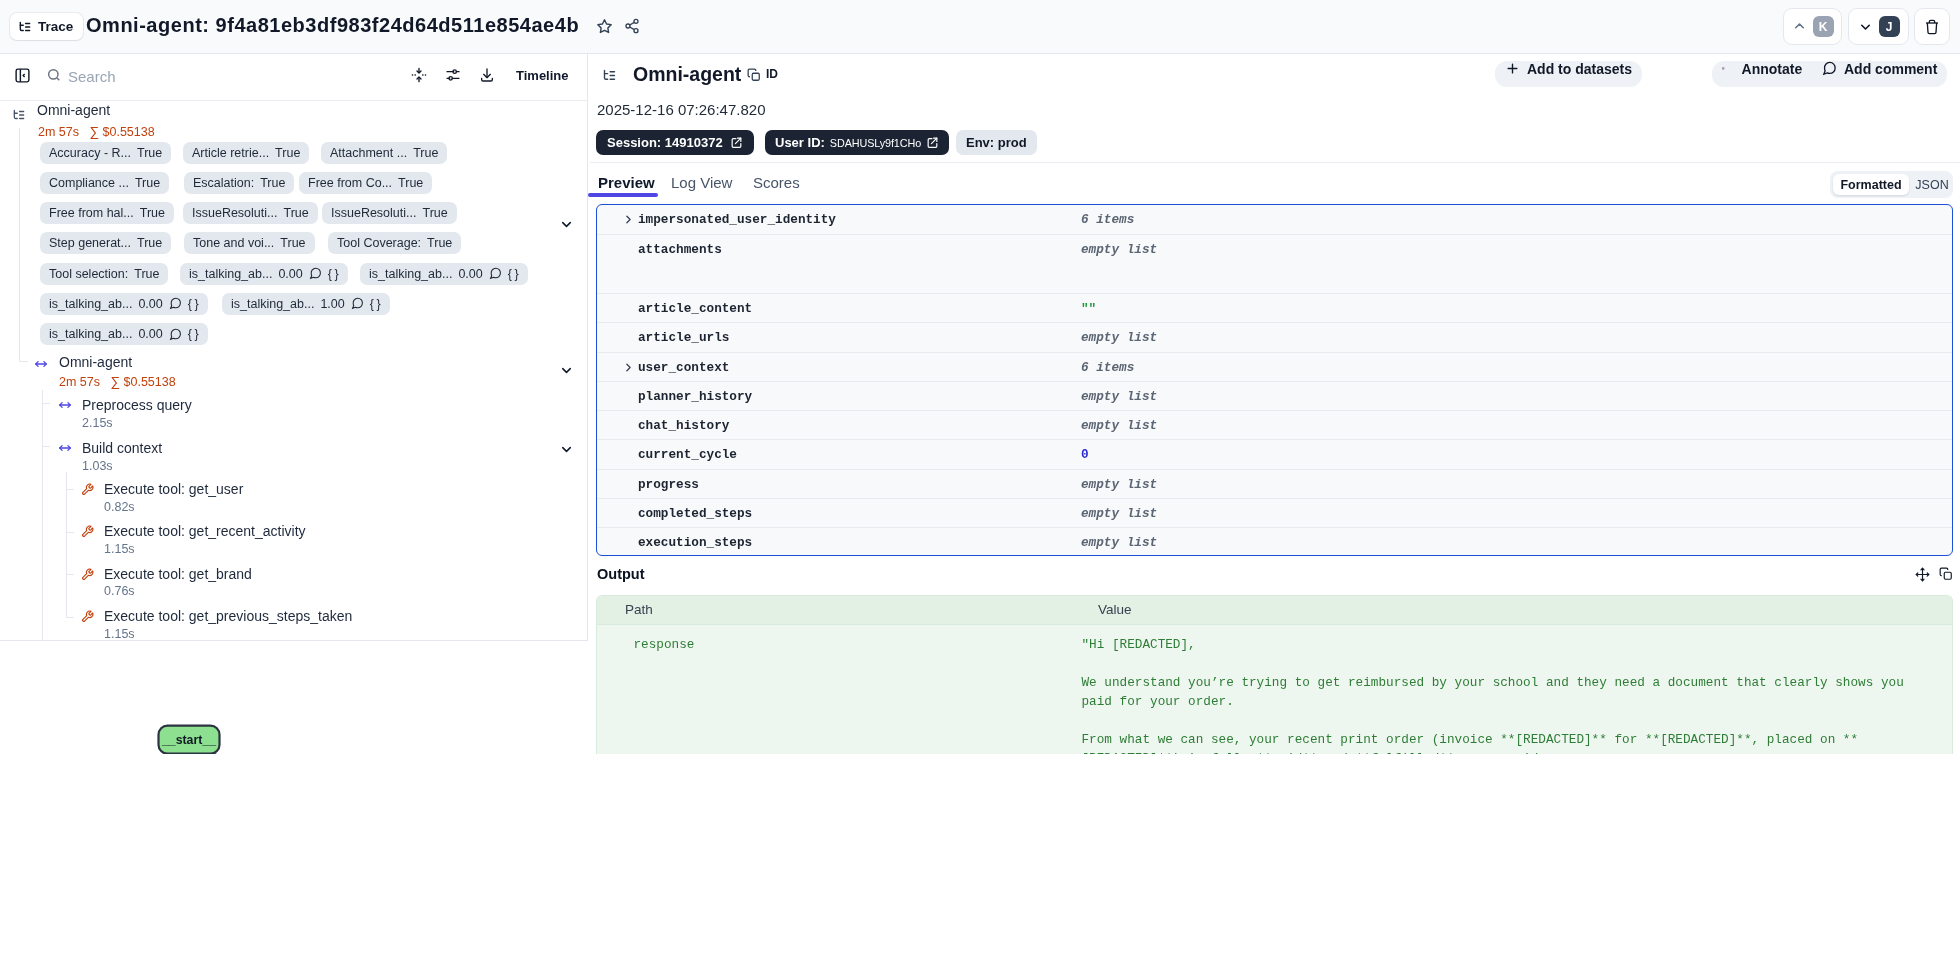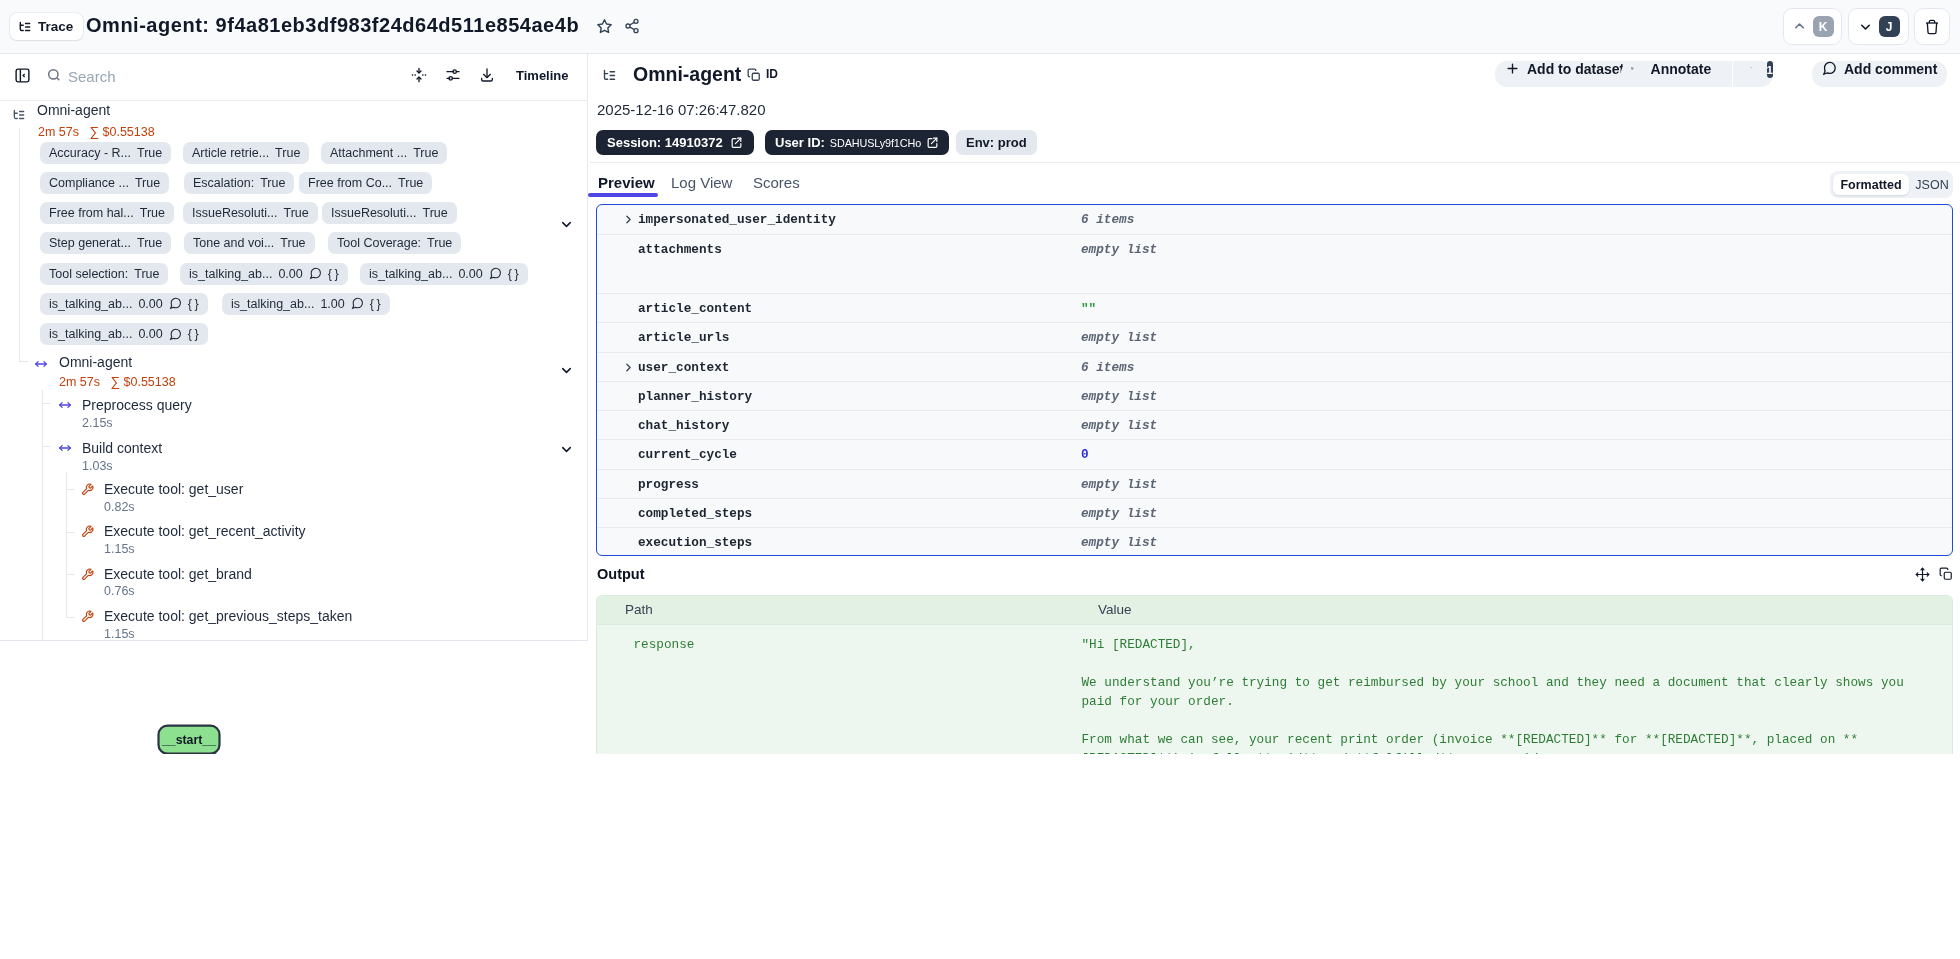--- a/index.html
+++ b/index.html
@@ -385,21 +385,21 @@
           </svg>
       </div>
       <div class="gpill" style="left:366px">Env: prod</div>
 
       <div class="actbtn" style="left:905px">
         <svg width="15" height="15" viewBox="0 0 24 24" fill="none" stroke="#111827" stroke-width="2.2" stroke-linecap="round">
             <path d="M12 5v14M5 12h14"></path>
           </svg>
         <span>Add to datasets</span>
       </div>
-      <div class="actbtn" style="left:1031px;width:152px;padding:0 0 0 10px;gap:17px">
+      <div class="actbtn" style="left:1122px;width:152px;padding:0 0 0 10px;gap:17px">
         <svg width="15" height="15" viewBox="0 0 24 24" fill="none" stroke="#111827" stroke-width="2.1" stroke-linecap="round" stroke-linejoin="round">
             <rect x="3" y="5" width="16" height="16" rx="2.5"></rect>
             <path d="M12.5 11.5L21 3l-2.5 6L12 15z"></path>
           </svg>
         <span>Annotate</span>
         <span style="width:1px;height:26px;background:#fff;margin-left:4px"></span>
         <svg width="13" height="13" viewBox="0 0 24 24" fill="none" stroke="#111827" stroke-width="2.4" stroke-linecap="round" stroke-linejoin="round" style="margin-left:1px">
             <path d="M6 9l6 6 6-6"></path>
           </svg>
         <span style="display:inline-flex;width:17px;height:17px;background:#334155;color:#fff;border-radius:5px;align-items:center;justify-content:center;font-size:11.5px;margin-left:-3px">1</span>

